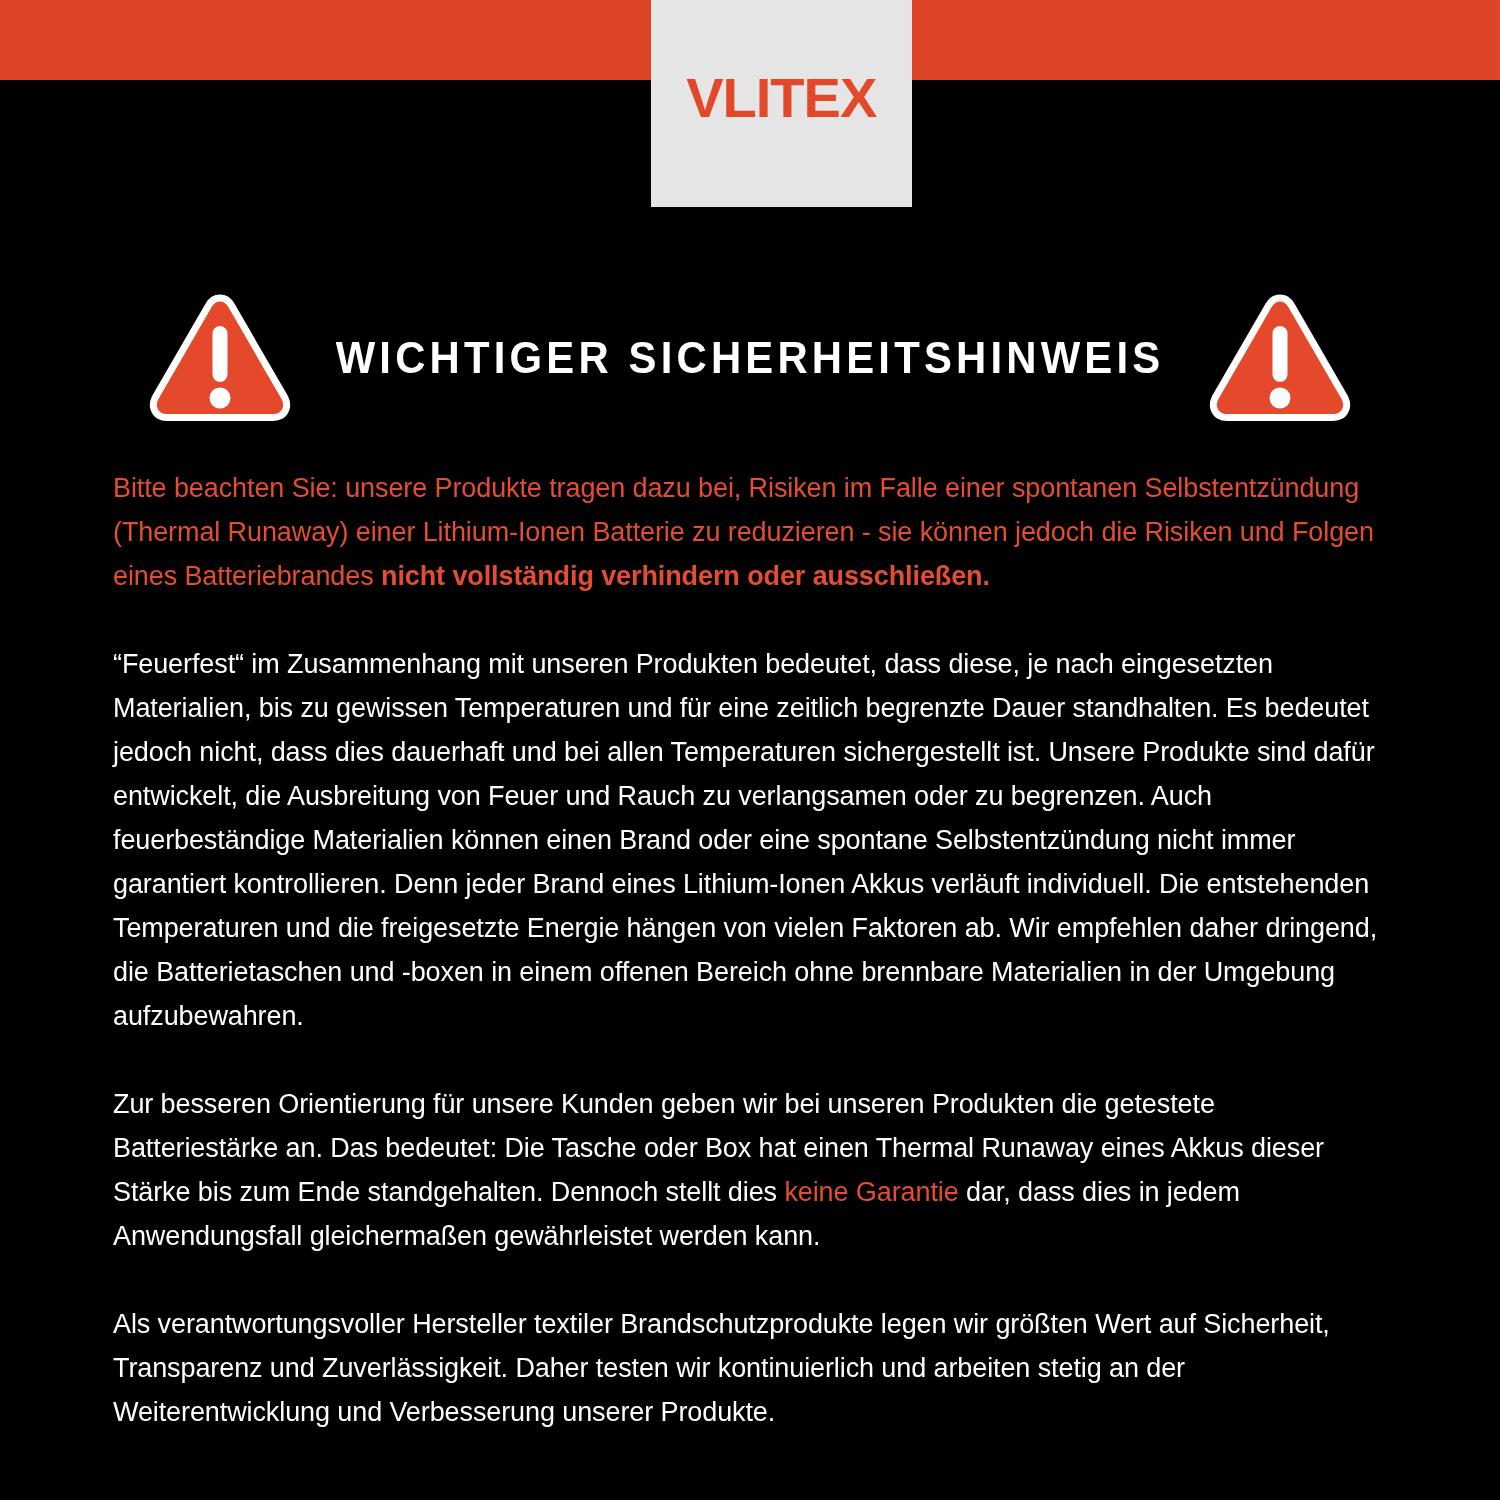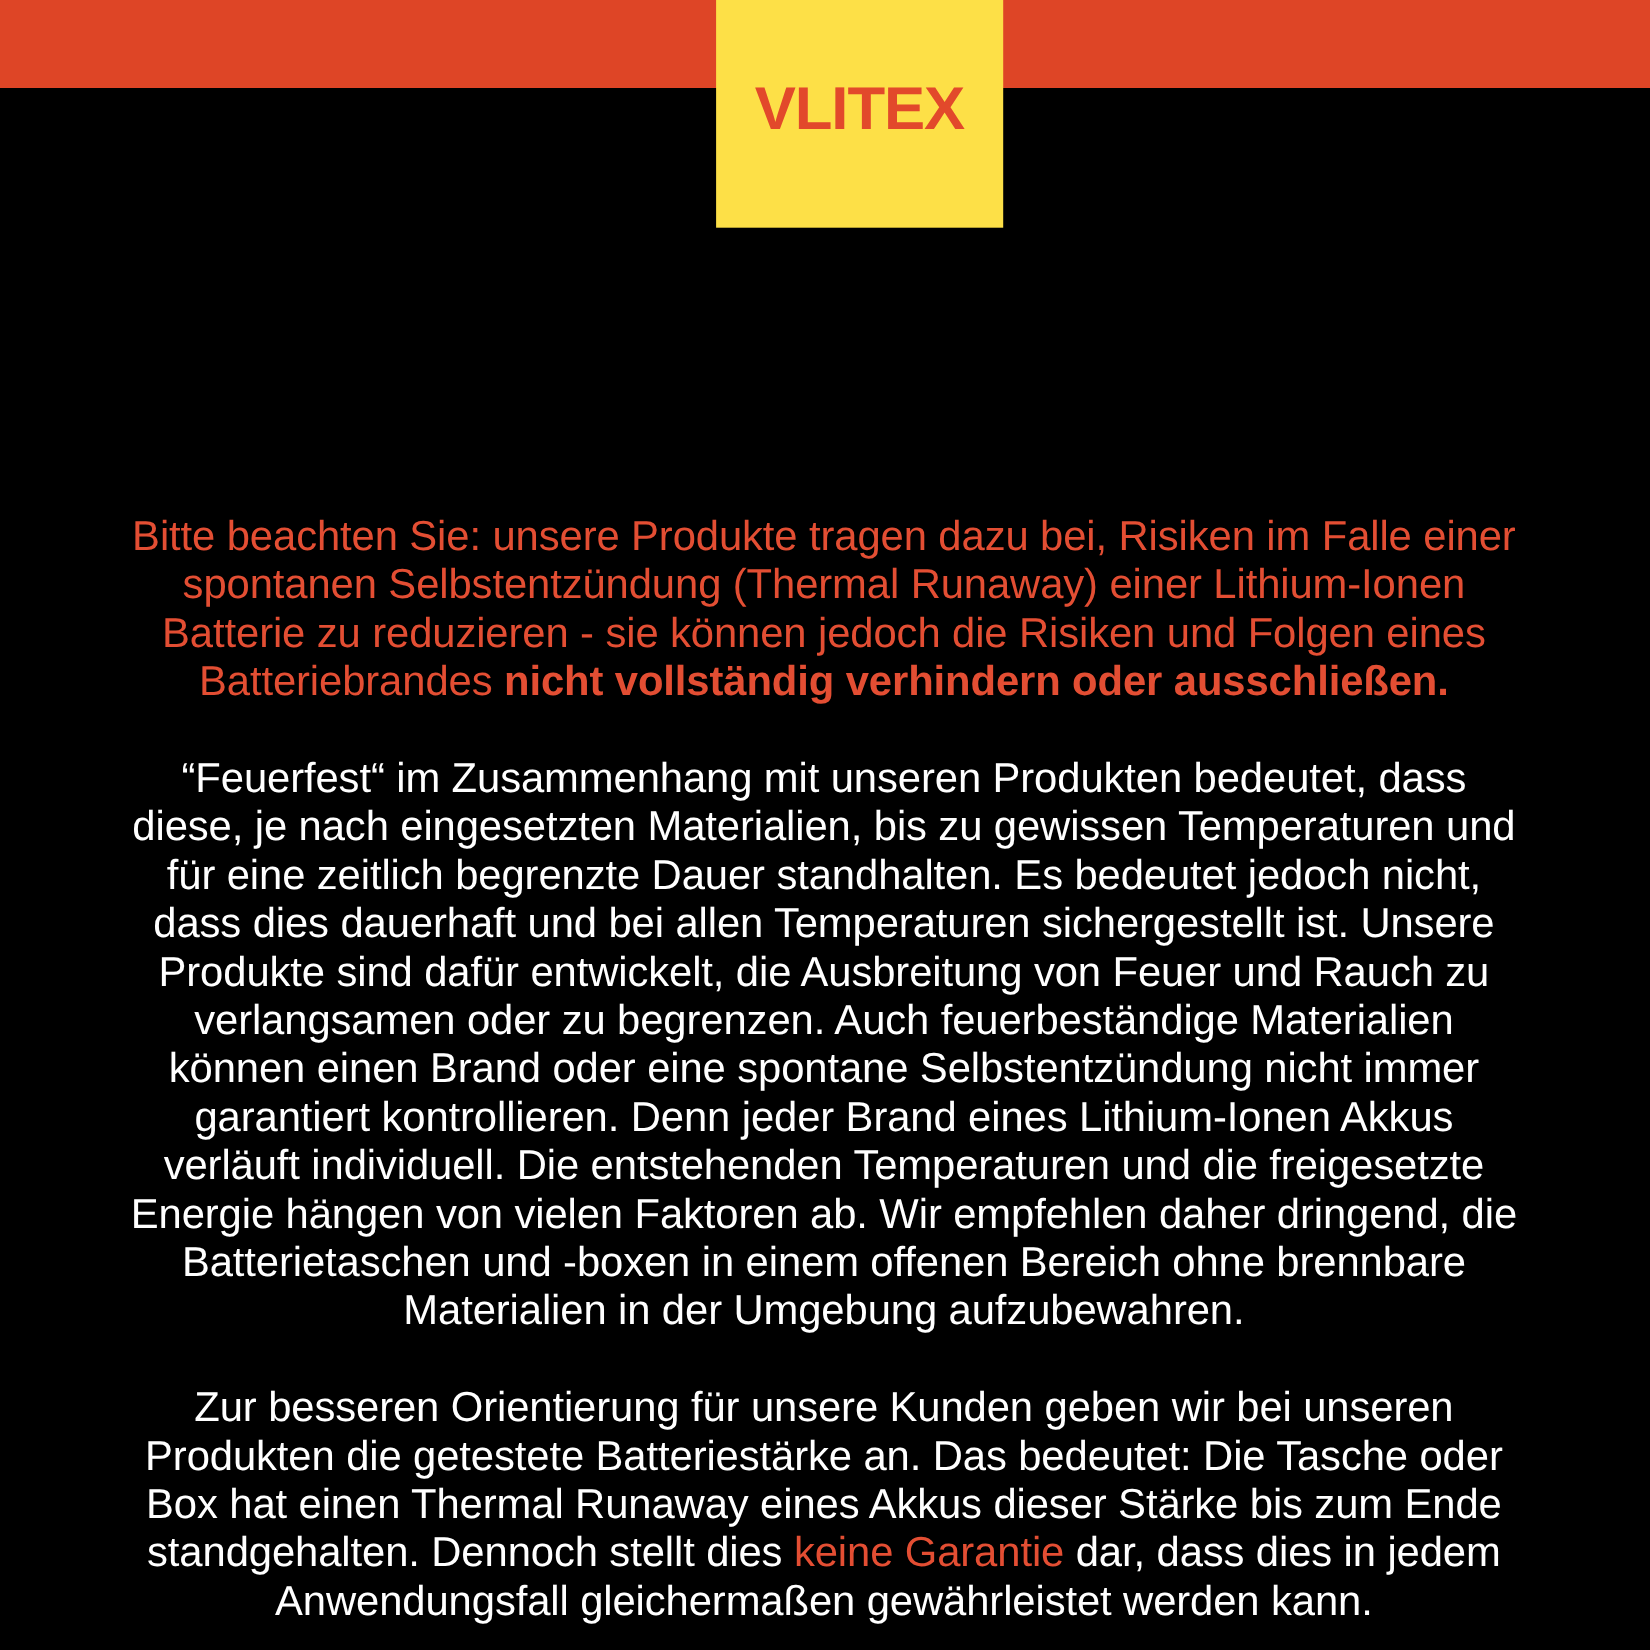--- a/index.html
+++ b/index.html
@@ -28,21 +28,21 @@
     width: 1500px;
     height: 80px;
     background: #DE4526;
   }
   #logo-box {
     position: absolute;
     left: 651px;
     top: 0;
     width: 261px;
     height: 207px;
-    background: #fde047;
+    background: #e5e5e5;
     display: flex;
     align-items: center;
     justify-content: center;
   }
   #logo-text {
     color: #E2492B;
     font-family: "Liberation Sans", sans-serif;
     font-weight: bold;
     font-size: 55px;
     letter-spacing: -1px;
@@ -87,26 +87,25 @@
 
   
   #content {
     position: absolute;
     left: 113px;
     top: 466px;
     width: 1272px;
   }
   .para {
     font-family: "Liberation Sans Narrow", "Liberation Sans", sans-serif;
-    font-size: 38px;
+    font-size: 27px;
     line-height: 44px;
     letter-spacing: -0.1px;
     margin: 0;
     transform-origin: left top;
-    text-align: center;
   }
   .para-red {
     color: #E34E33;
     margin-bottom: 44px;
   }
   .para-white {
     color: #FFFFFF;
     margin-bottom: 44px;
   }
   .para:last-child { margin-bottom: 0; }
@@ -120,20 +119,40 @@
 <body>
 
 <div id="page">
 
   <div id="top-banner"></div>
 
   <div id="logo-box">
     <span id="logo-text">VLITEX</span>
   </div>
 
+  <div id="heading-row">
+
+    <span class="warn-icon" id="warn-icon-left">
+      <svg width="150" height="140" viewBox="0 0 150 140" aria-hidden="true">
+        <path d="M75 10 C80 10 84 13 86.5 17.5 L140 110 C143 116 142 124 136 127.5 C133.5 129 131 129.5 128 129.5 L22 129.5 C19 129.5 16.5 129 14 127.5 C8 124 7 116 10 110 L63.5 17.5 C66 13 70 10 75 10 Z" fill="#E5492C" stroke="#FFFFFF" stroke-width="7"></path>
+        <rect x="67.5" y="38" width="15" height="56" rx="7.5" fill="#FFFFFF"></rect>
+        <circle cx="75" cy="110" r="10.5" fill="#FFFFFF"></circle>
+      </svg>
+    </span>
+
+    <div id="heading-title">WICHTIGER SICHERHEITSHINWEIS</div>
+
+    <span class="warn-icon" id="warn-icon-right">
+      <svg width="150" height="140" viewBox="0 0 150 140" aria-hidden="true">
+        <path d="M75 10 C80 10 84 13 86.5 17.5 L140 110 C143 116 142 124 136 127.5 C133.5 129 131 129.5 128 129.5 L22 129.5 C19 129.5 16.5 129 14 127.5 C8 124 7 116 10 110 L63.5 17.5 C66 13 70 10 75 10 Z" fill="#E5492C" stroke="#FFFFFF" stroke-width="7"></path>
+        <rect x="67.5" y="38" width="15" height="56" rx="7.5" fill="#FFFFFF"></rect>
+        <circle cx="75" cy="110" r="10.5" fill="#FFFFFF"></circle>
+      </svg>
+    </span>
+  </div>
 
   <div id="content">
 
     <p class="para para-red"><span>Bitte beachten Sie: unsere Produkte tragen dazu bei, Risiken im Falle einer spontanen Selbstentzündung (Thermal Runaway) einer Lithium-Ionen Batterie zu reduzieren - sie können jedoch die Risiken und Folgen eines Batteriebrandes </span><span class="bold-inline">nicht vollständig verhindern oder ausschließen.</span></p>
 
     <p class="para para-white">“Feuerfest“ im Zusammenhang mit unseren Produkten bedeutet, dass diese, je nach eingesetzten Materialien, bis zu gewissen Temperaturen und für eine zeitlich begrenzte Dauer standhalten. Es bedeutet jedoch nicht, dass dies dauerhaft und bei allen Temperaturen sichergestellt ist. Unsere Produkte sind dafür entwickelt, die Ausbreitung von Feuer und Rauch zu verlangsamen oder zu begrenzen. Auch feuerbeständige Materialien können einen Brand oder eine spontane Selbstentzündung nicht immer garantiert kontrollieren. Denn jeder Brand eines Lithium-Ionen Akkus verläuft individuell. Die entstehenden Temperaturen und die freigesetzte Energie hängen von vielen Faktoren ab. Wir empfehlen daher dringend, die Batterietaschen und -boxen in einem offenen Bereich ohne brennbare Materialien in der Umgebung aufzubewahren.</p>
 
     <p class="para para-white"><span>Zur besseren Orientierung für unsere Kunden geben wir bei unseren Produkten die getestete Batteriestärke an. Das bedeutet: Die Tasche oder Box hat einen Thermal Runaway eines Akkus dieser Stärke bis zum Ende standgehalten. Dennoch stellt dies </span><span class="bold-red">keine Garantie</span><span> dar, dass dies in jedem Anwendungsfall gleichermaßen gewährleistet werden kann.</span></p>
 
     <p class="para para-white">Als verantwortungsvoller Hersteller textiler Brandschutzprodukte legen wir größten Wert auf Sicherheit, Transparenz und Zuverlässigkeit. Daher testen wir kontinuierlich und arbeiten stetig an der Weiterentwicklung und Verbesserung unserer Produkte.</p>

